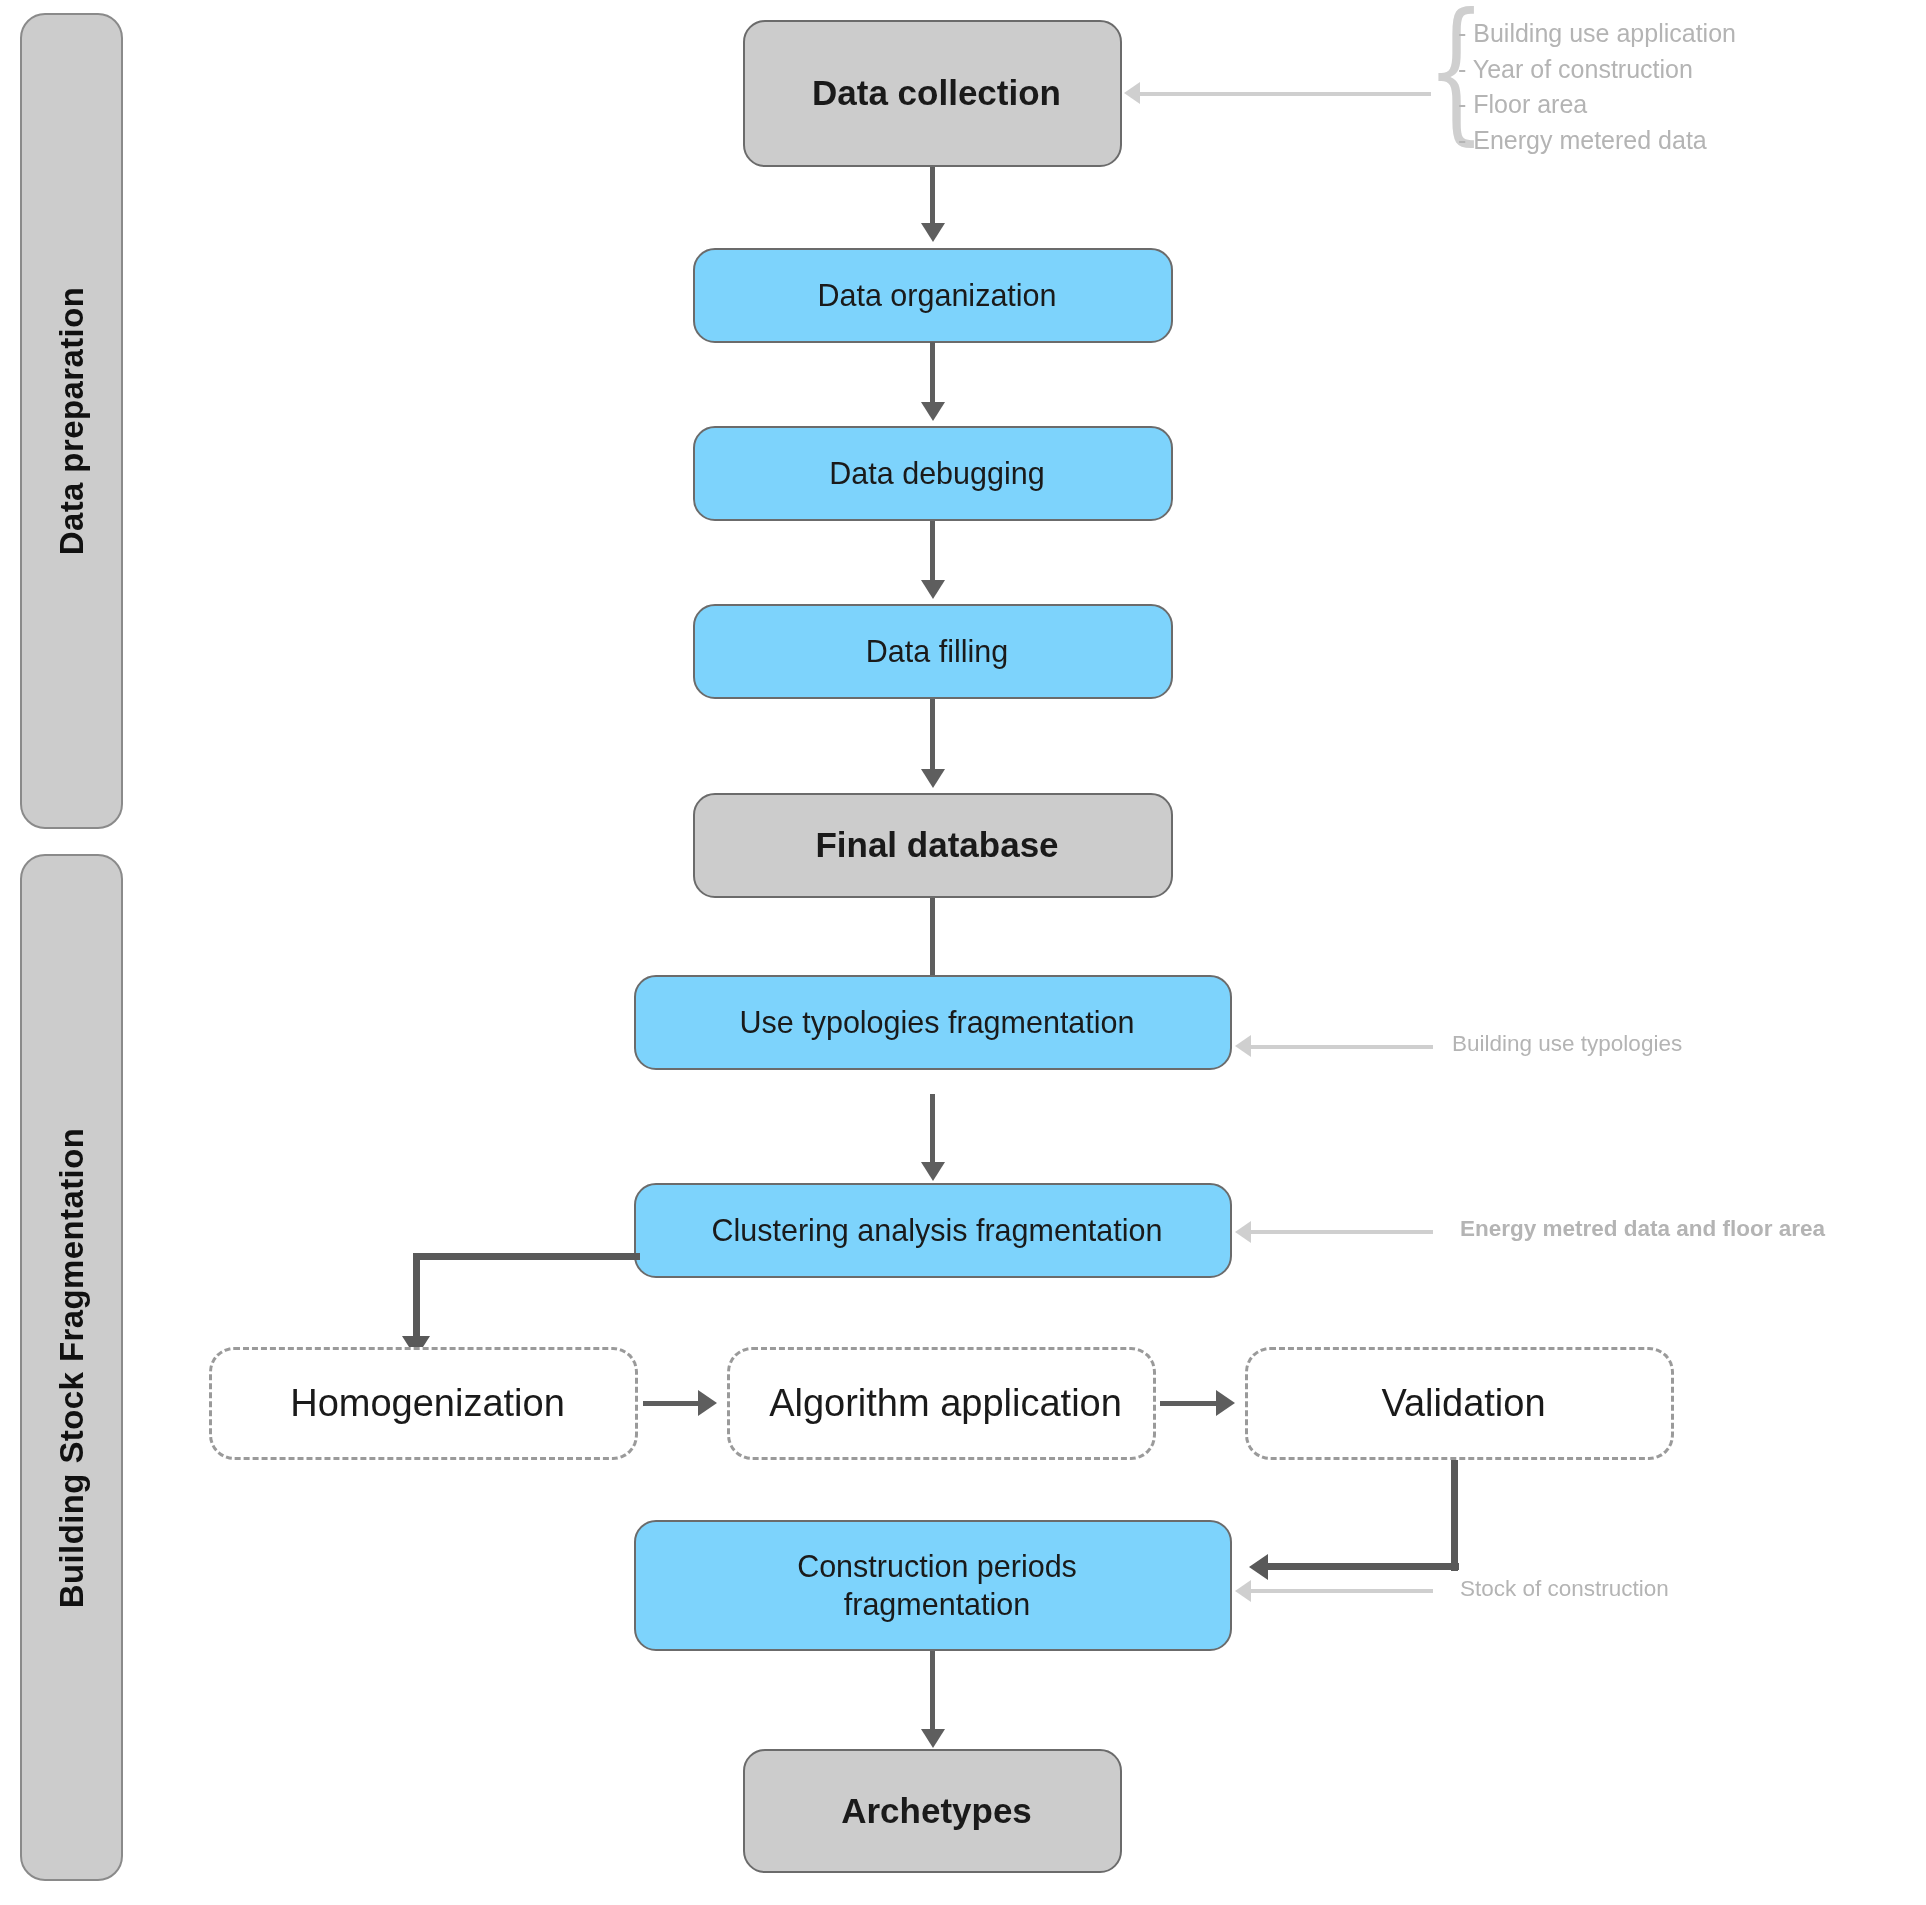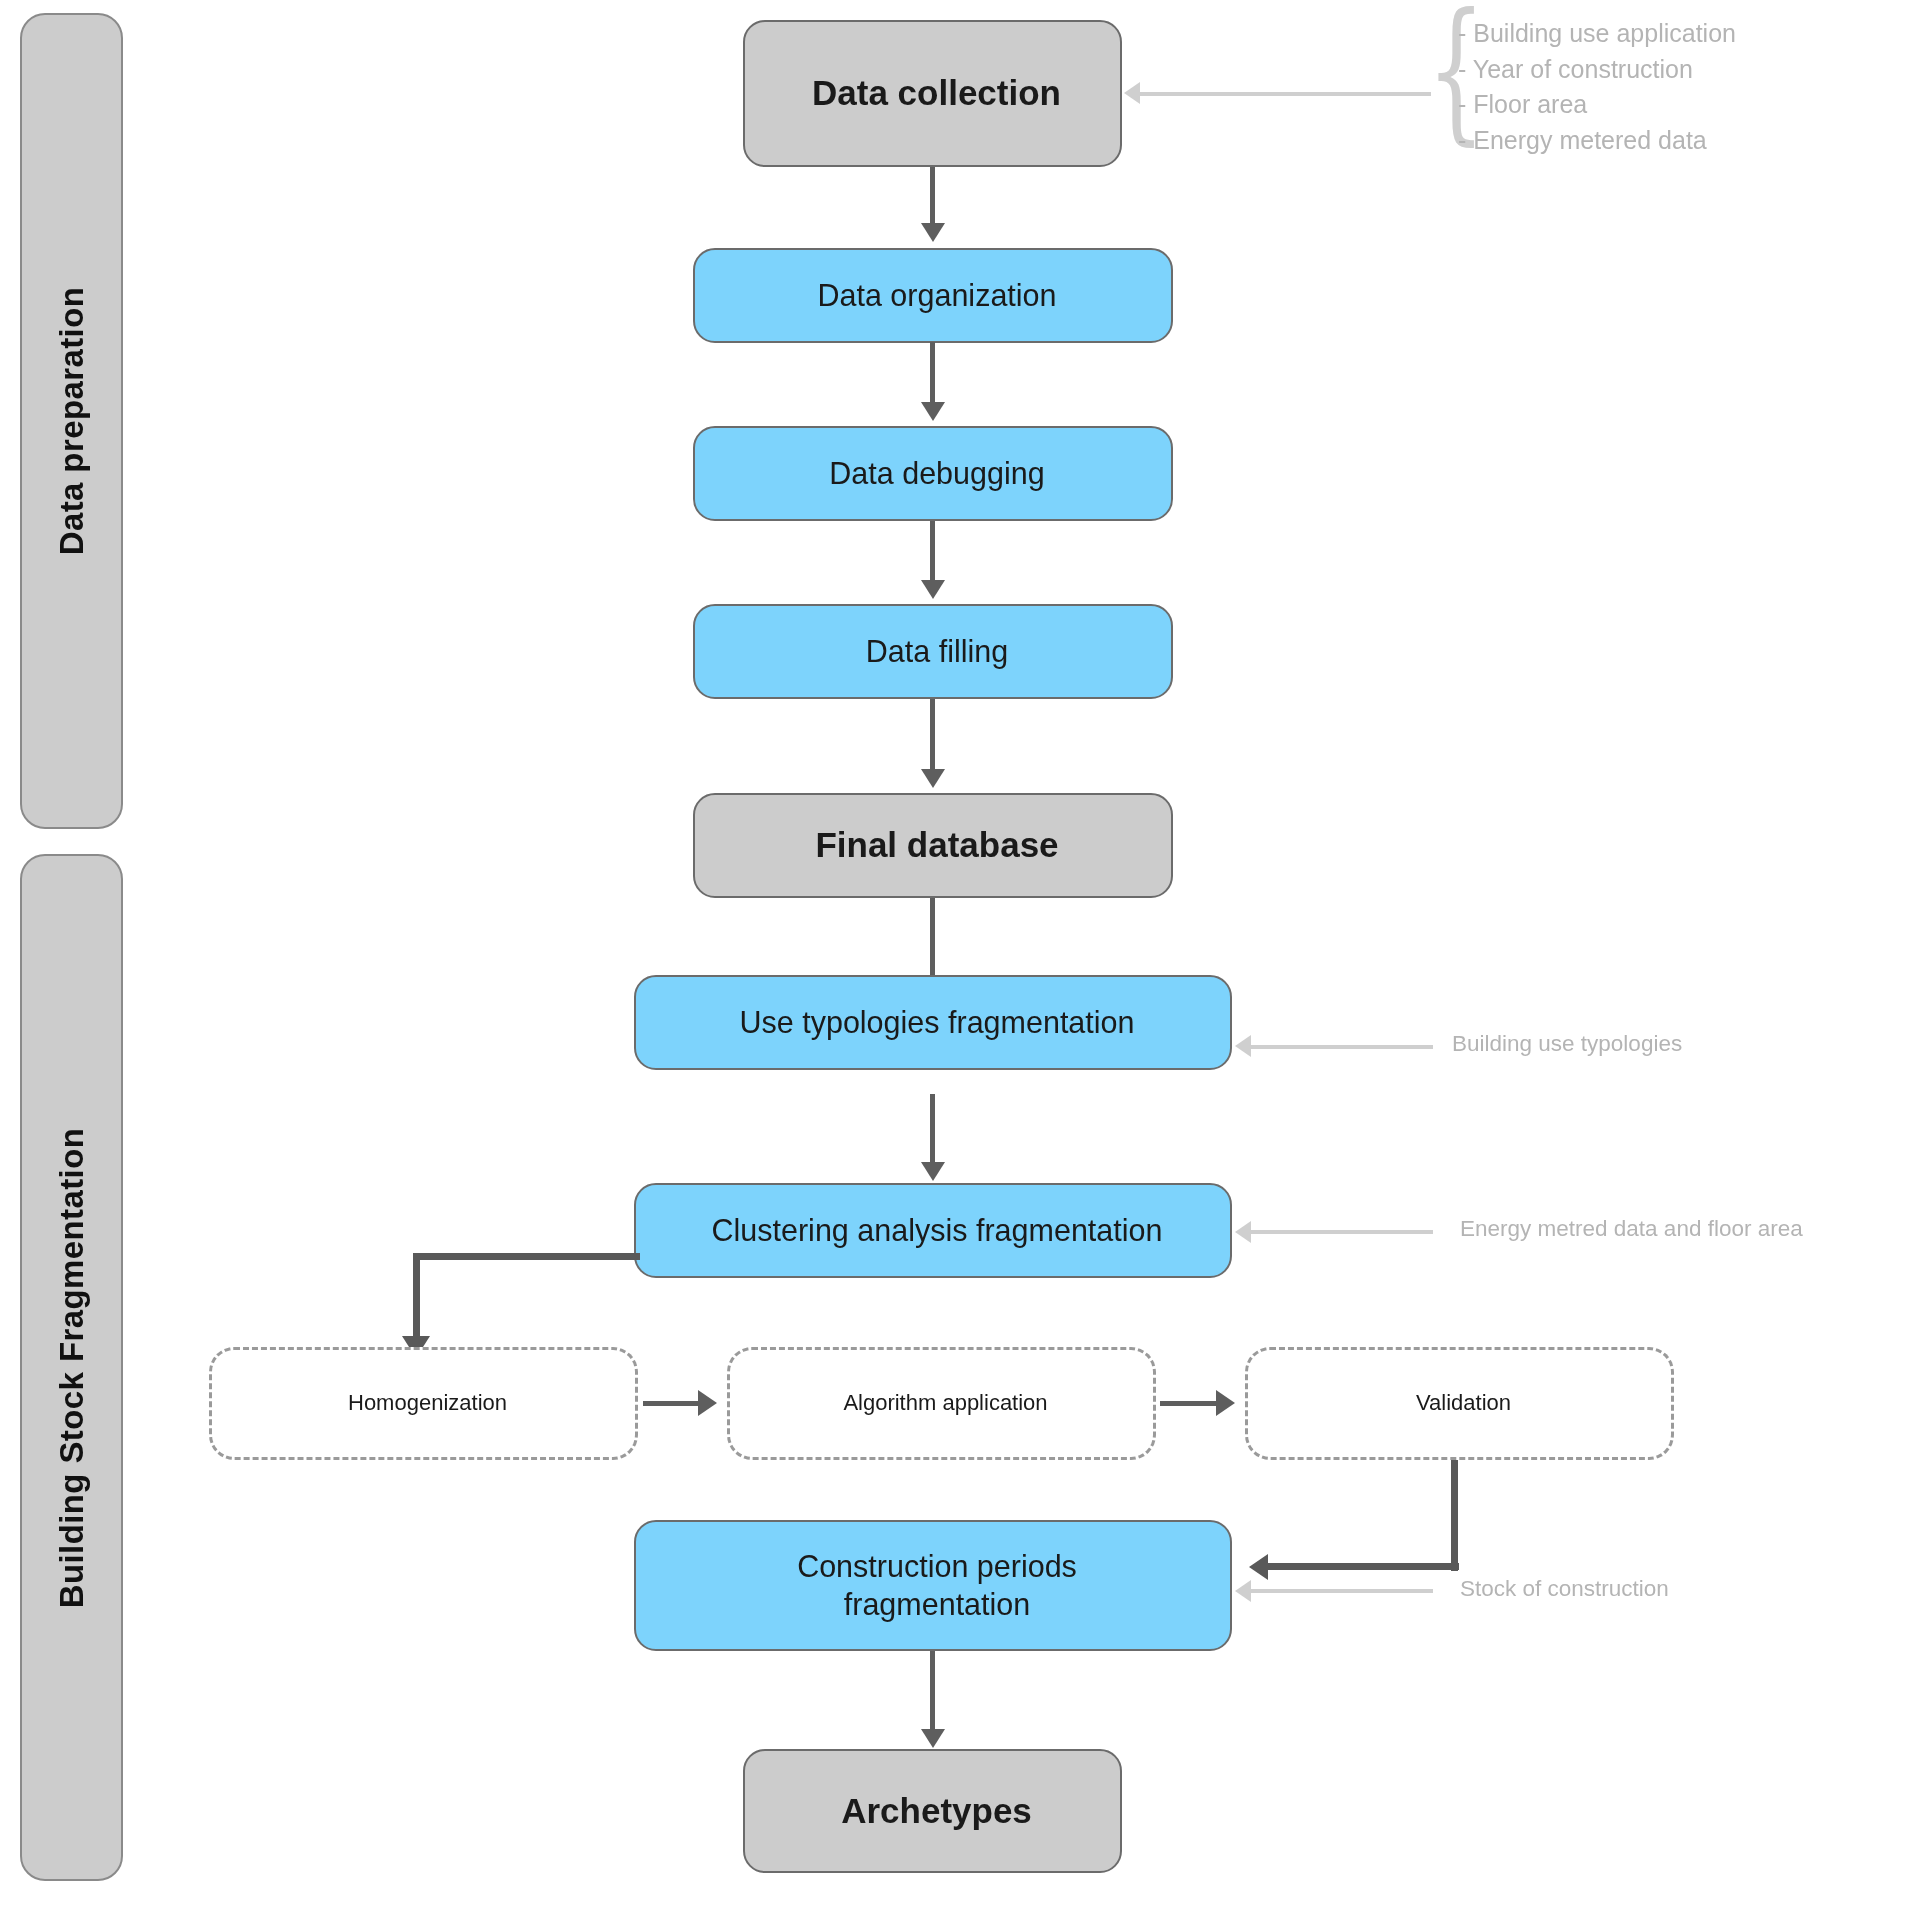--- a/index.html
+++ b/index.html
@@ -47,21 +47,21 @@
     background:#cccccc;
     border:2.9px solid #6b6b6b;
     border-radius:22px;
     font-weight:bold;
     font-size:35px;
   }
   .node.dashed{
     background:#ffffff;
     border:3.6px dashed #9a9a9a;
     border-radius:25px;
-    font-size:22px;
+    font-size:38px;
   }
 
   
   .vline{position:absolute;background:#5e5e5e;width:5.1px;}
   .vline.thick{width:7.3px;background:#595959;}
   .hline{position:absolute;background:#5e5e5e;height:5.1px;}
   .hline.thick{height:7.3px;background:#595959;}
 
   .arrow-down{
     position:absolute;
@@ -229,20 +229,20 @@
     <div>- Floor area</div>
     <div>- Energy metered data</div>
   </div>
 
   <div class="hline light" style="left:1251px; top:1045px; width:182px;"></div>
   <div class="arrow-left light" style="left:1235px; top:1035px;"></div>
   <span class="ann-text" style="left:1452px; top:1031px;">Building use typologies</span>
 
   <div class="hline light" style="left:1251px; top:1230px; width:182px;"></div>
   <div class="arrow-left light" style="left:1235px; top:1221px;"></div>
-  <span class="ann-text" style="left:1460px; top:1216px;">Energy metred data and floor area</span>
+  <span class="ann-text" style="left:1460px; top:1216px;font-weight:bold;">Energy metred data and floor area</span>
 
   <div class="hline light" style="left:1251px; top:1589px; width:182px;"></div>
   <div class="arrow-left light" style="left:1235px; top:1580px;"></div>
   <span class="ann-text" style="left:1460px; top:1576px;">Stock of construction</span>
 
 </div>
 
 
 </body></html>

